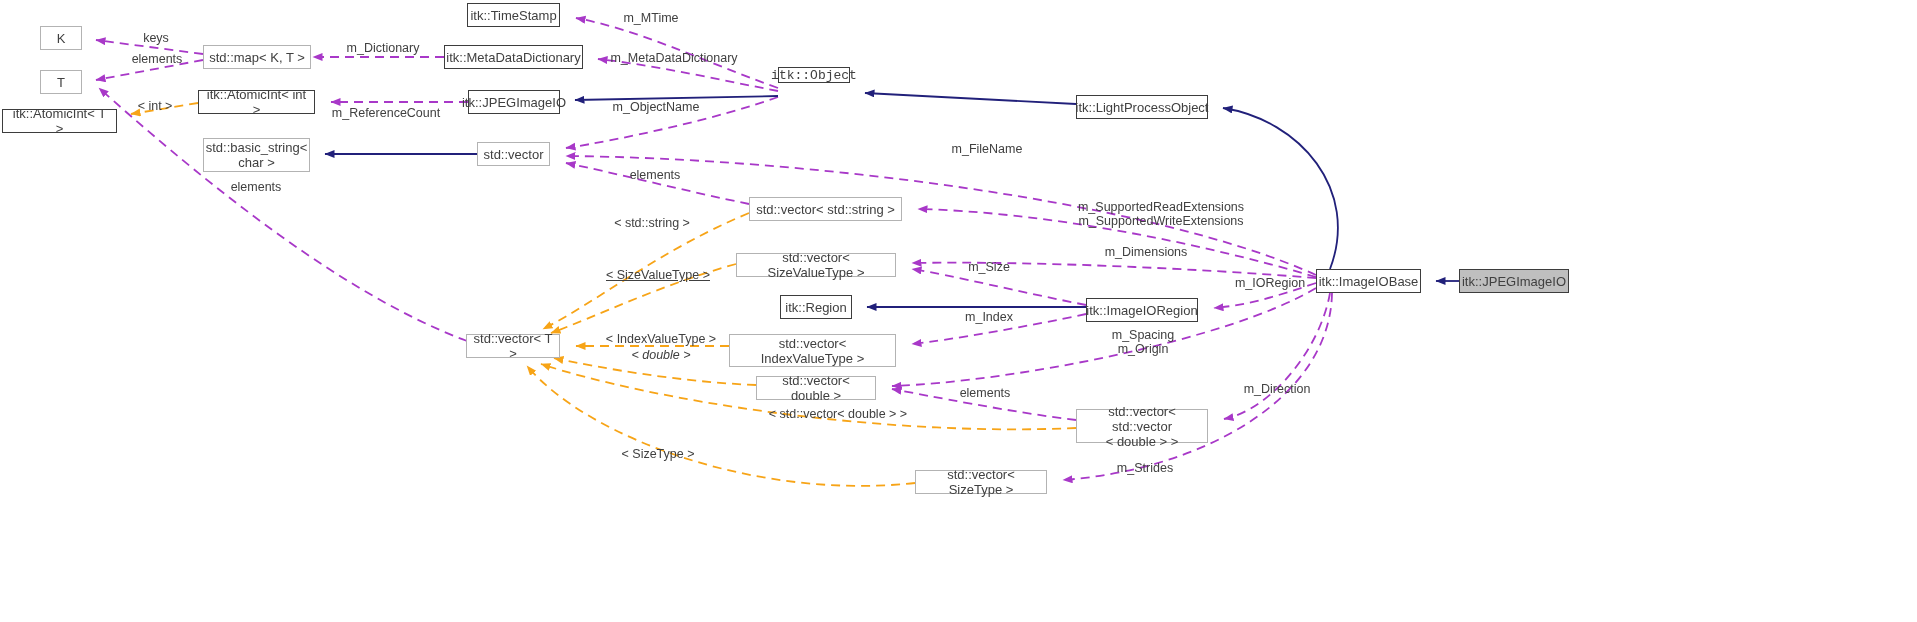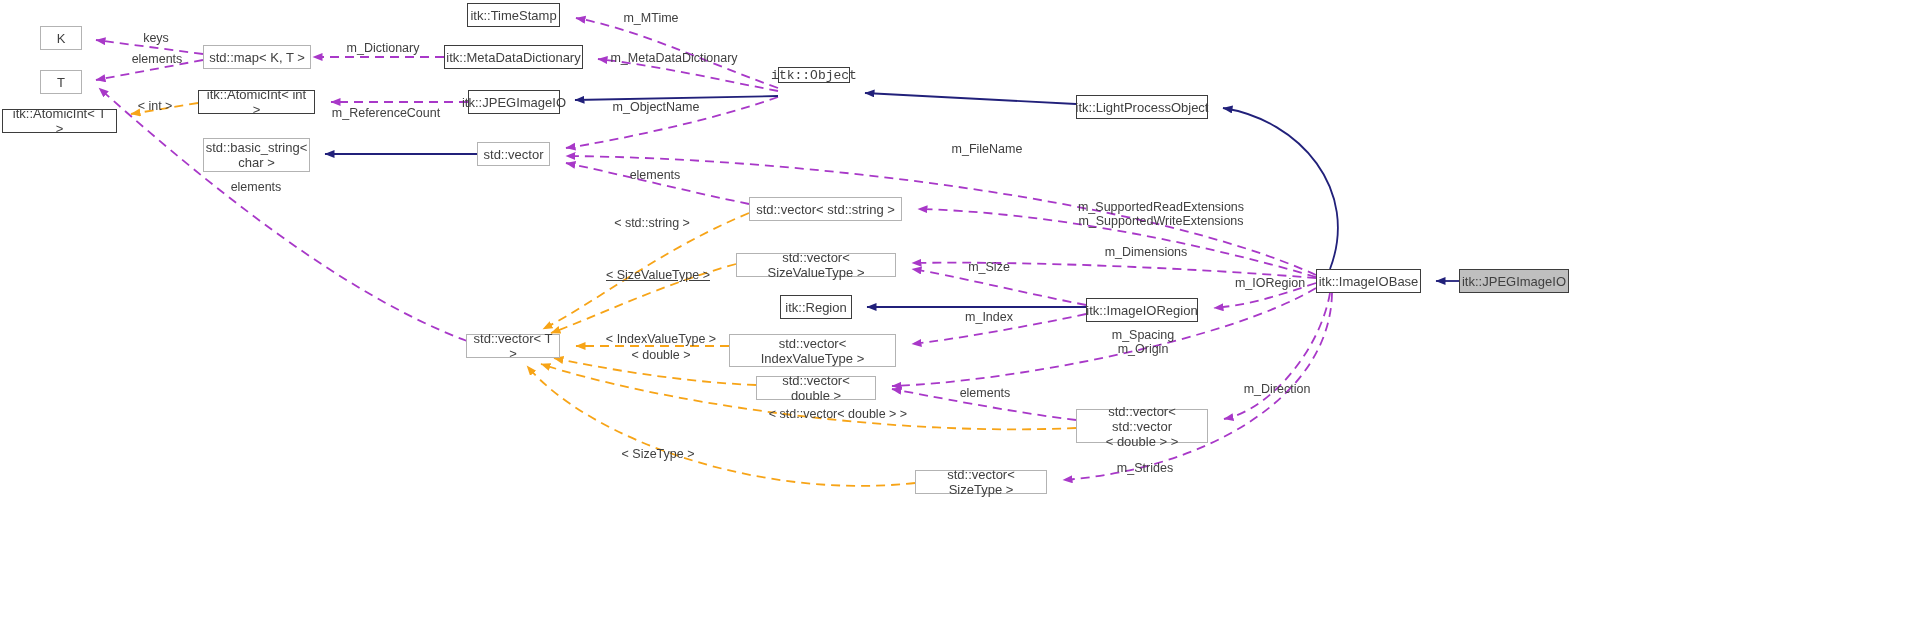--- a/index.html
+++ b/index.html
@@ -168,21 +168,21 @@
   <div class="elabel" style="left:615px;top:168px;width:80px;">elements</div>
   <div class="elabel" style="left:596px;top:216px;width:112px;">&lt; std::string &gt;</div>
   <div class="elabel" style="left:1056px;top:200px;width:210px;">m_SupportedReadExtensions
 m_SupportedWriteExtensions</div>
   <div class="elabel" style="left:594px;top:268px;width:128px;text-decoration:underline;">&lt; SizeValueType &gt;</div>
   <div class="elabel" style="left:1089px;top:245px;width:114px;">m_Dimensions</div>
   <div class="elabel" style="left:955px;top:260px;width:68px;">m_Size</div>
   <div class="elabel" style="left:1222px;top:276px;width:96px;">m_IORegion</div>
   <div class="elabel" style="left:952px;top:310px;width:74px;">m_Index</div>
   <div class="elabel" style="left:593px;top:332px;width:136px;">&lt; IndexValueType &gt;</div>
-  <div class="elabel" style="left:617px;top:348px;width:88px;">&lt; double &gt;</div>
+  <div class="elabel" style="left:617px;top:348px;width:88px;font-style:italic;">&lt; double &gt;</div>
   <div class="elabel" style="left:1097px;top:328px;width:92px;">m_Spacing
 m_Origin</div>
   <div class="elabel" style="left:945px;top:386px;width:80px;">elements</div>
   <div class="elabel" style="left:1228px;top:382px;width:98px;">m_Direction</div>
   <div class="elabel" style="left:748px;top:407px;width:180px;">&lt; std::vector&lt; double &gt; &gt;</div>
   <div class="elabel" style="left:608px;top:447px;width:100px;">&lt; SizeType &gt;</div>
   <div class="elabel" style="left:1104px;top:461px;width:82px;">m_Strides</div>
 
 </div>
 

